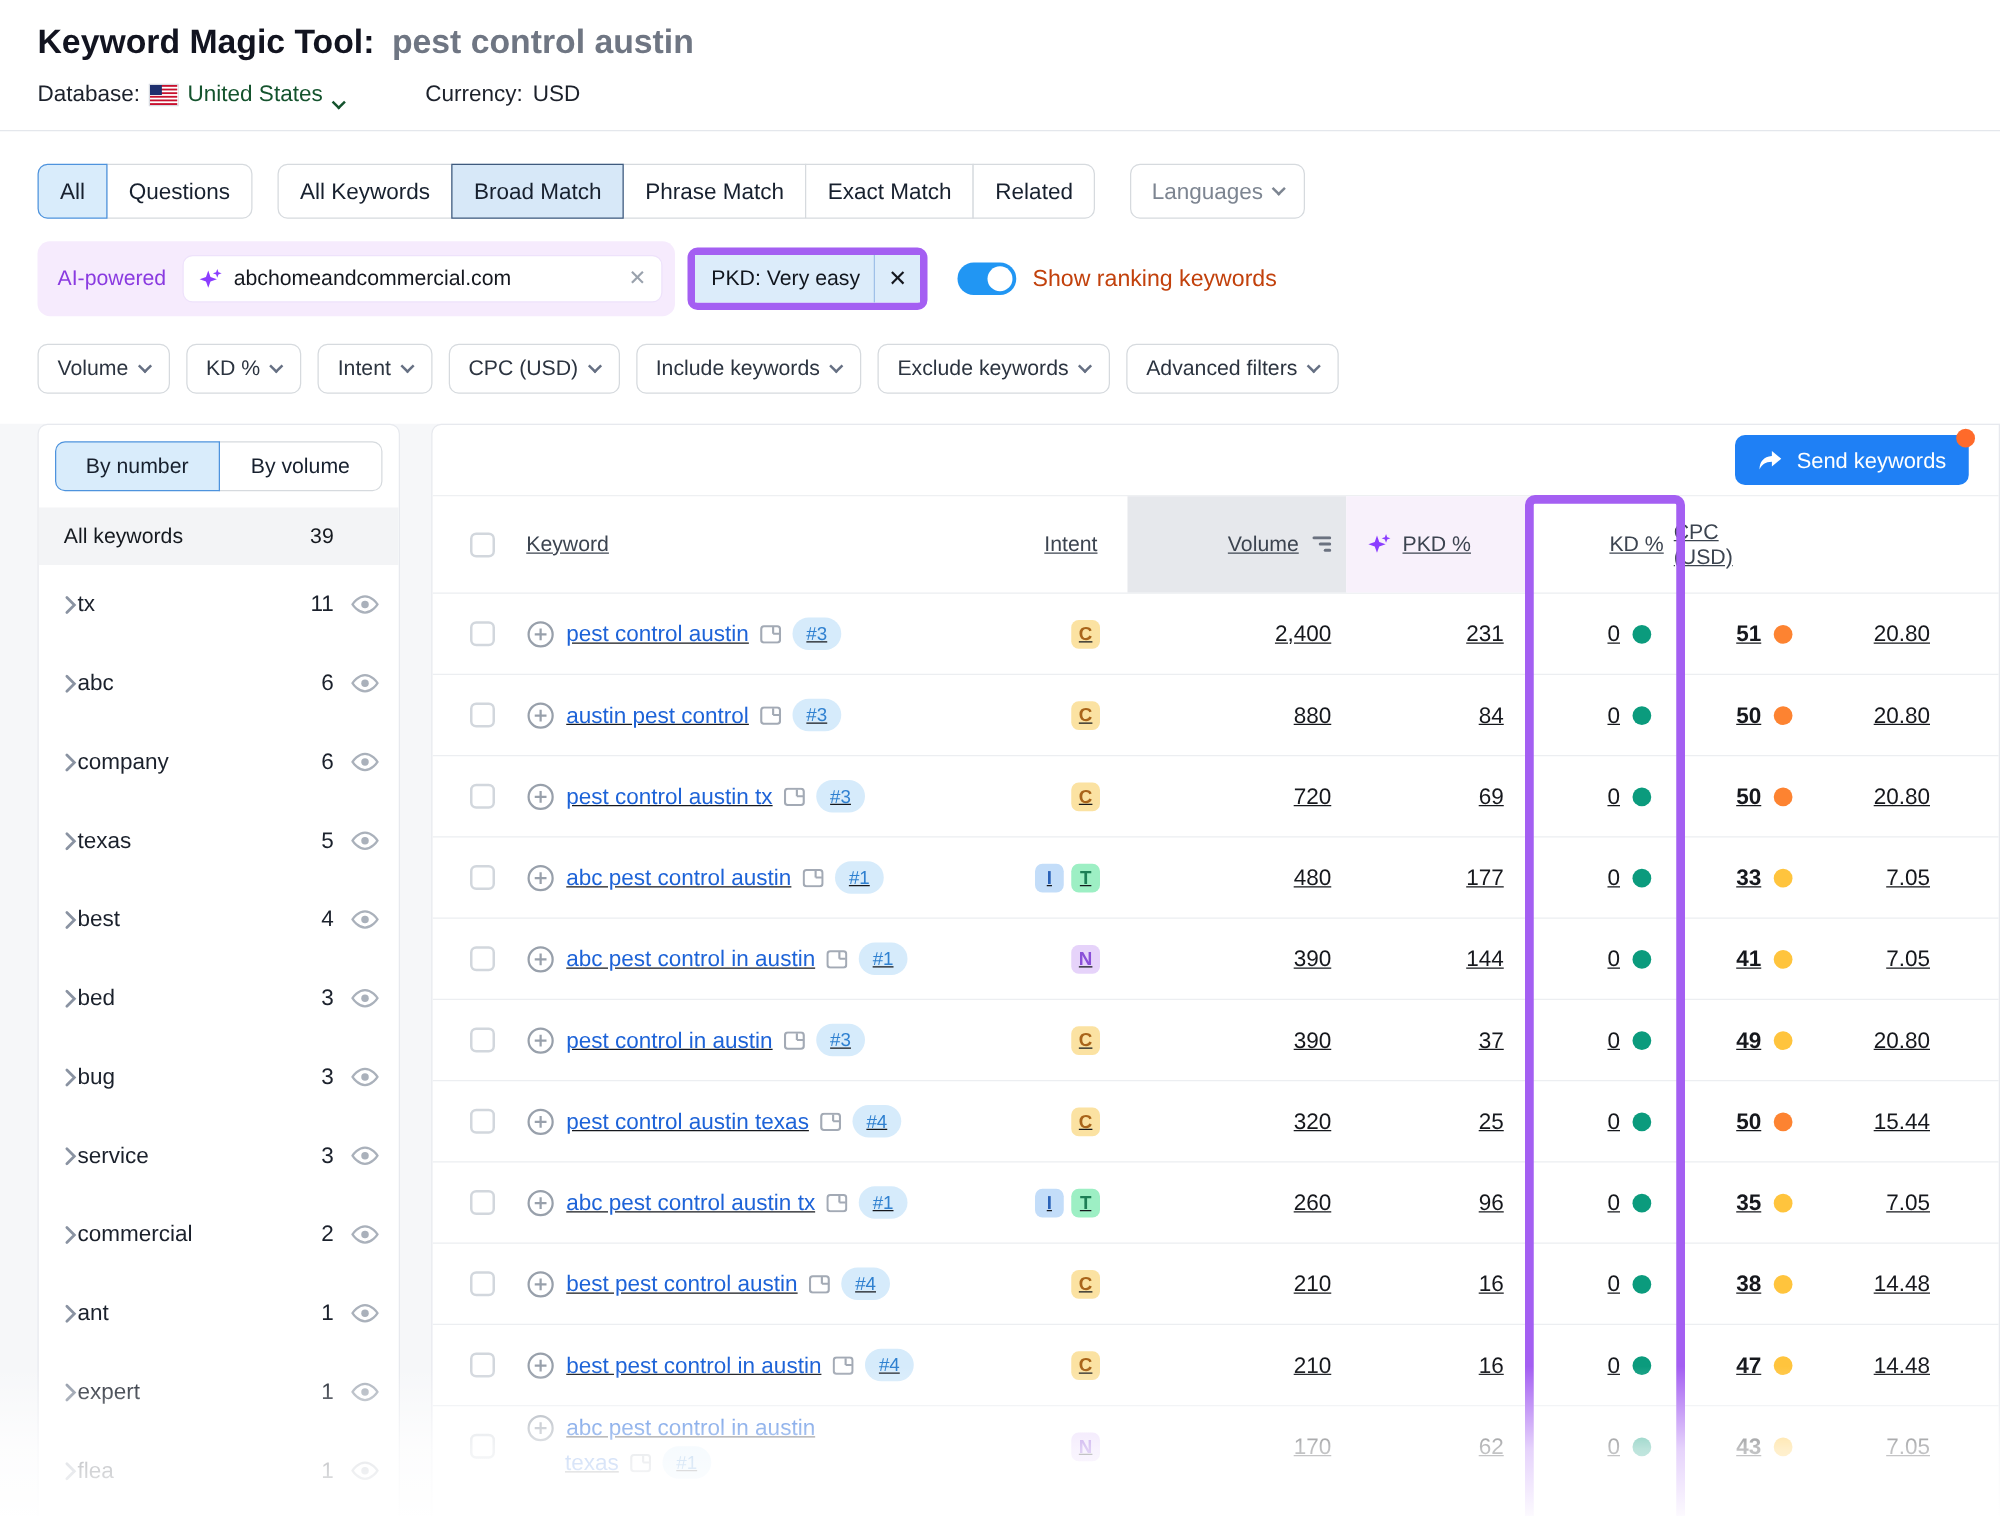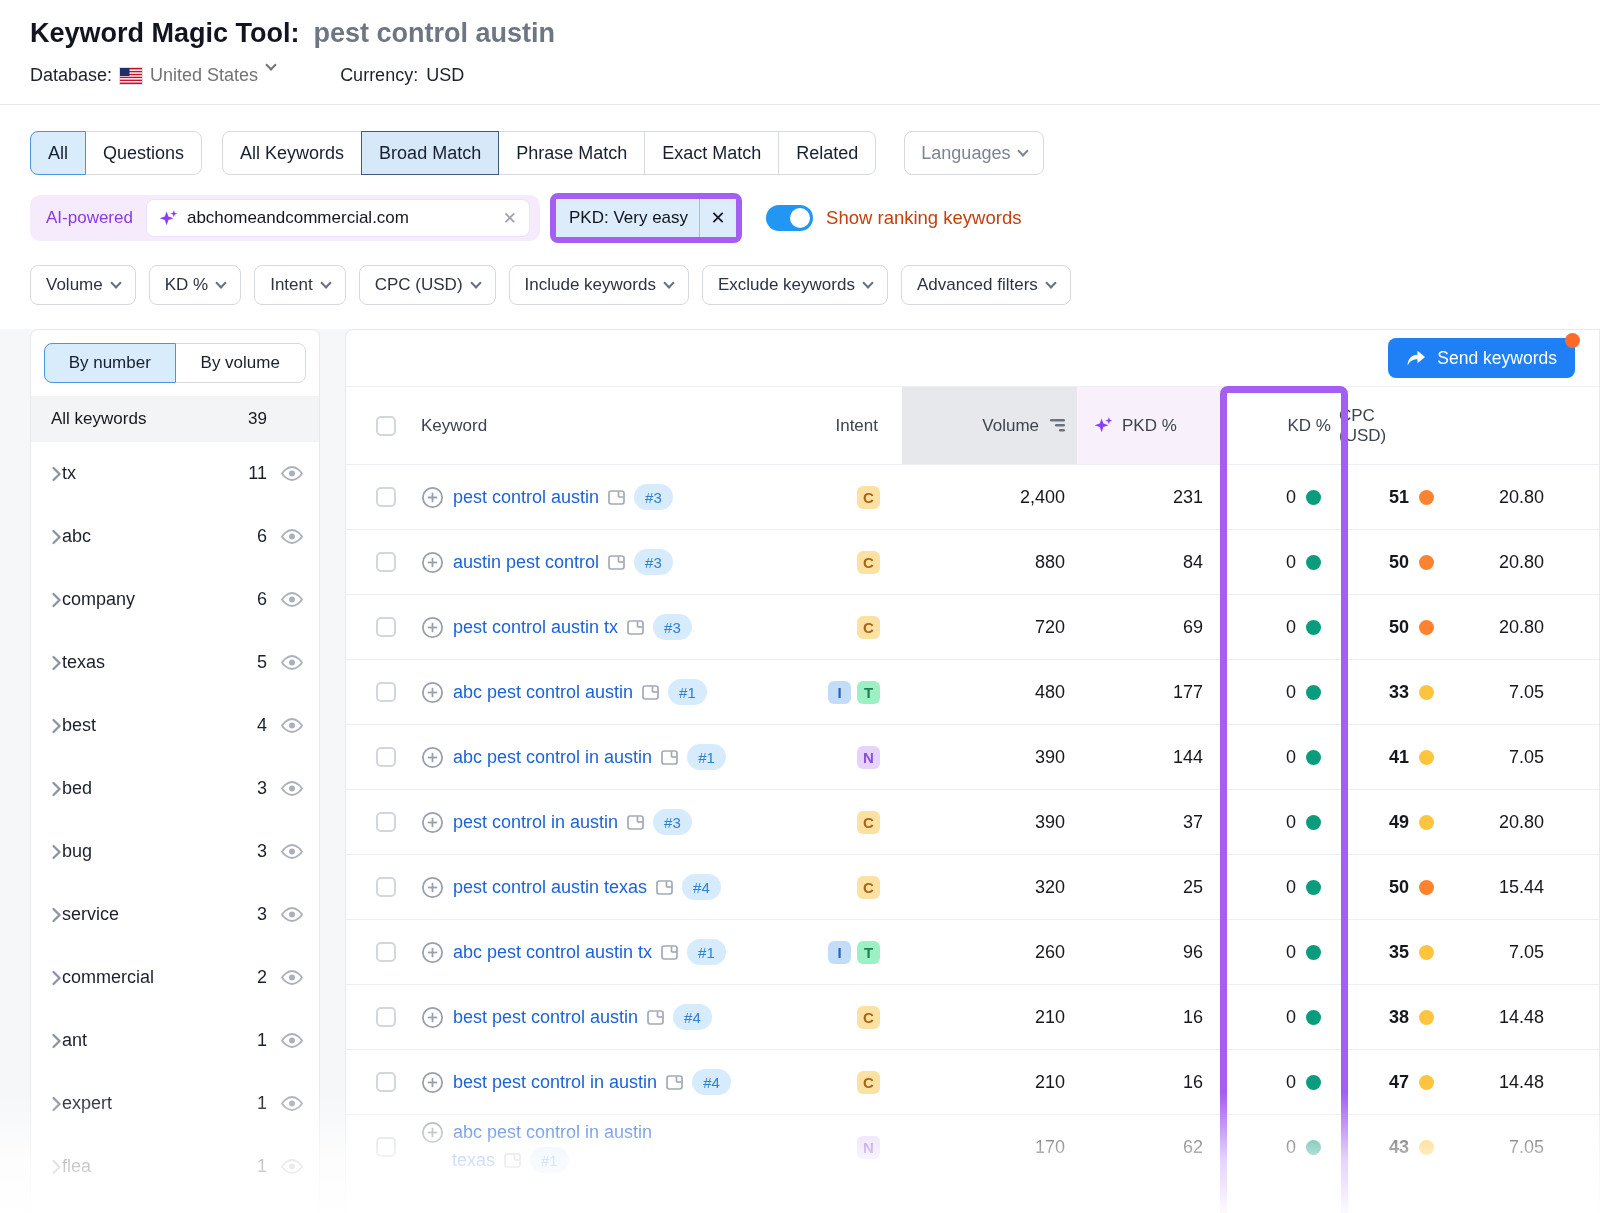--- a/index.html
+++ b/index.html
@@ -9,37 +9,37 @@
     background:#fff; color:#16181d; overflow:hidden; position:relative;
   }
   
   .top { padding:18px 30px 0; border-bottom:1px solid #e4e7ec; height:105px; }
   .title-row { display:flex; gap:14px; align-items:baseline; }
   .title { font-size:27px; font-weight:700; color:#121420; }
   .query { font-size:27px; font-weight:600; color:#6f7683; }
   .meta-row { margin-top:16px; display:flex; align-items:center; font-size:18px; color:#1c212b; }
   .meta-label { margin-right:8px; }
   .flag { display:inline-flex; margin-right:8px; box-shadow:0 0 0 1px #d8dce2; }
-  .db-link { color:#737373; display:inline-flex; align-items:flex-start; cursor:pointer; }
+  .db-link { color:#14532d; display:inline-flex; align-items:flex-end; cursor:pointer; }
   .cd { display:inline-block; width:8px; height:8px; border-right:2px solid currentColor; border-bottom:2px solid currentColor; transform:rotate(45deg); margin:-4px 0 0 9px; }
   .currency-label { margin-left:65px; }
   
   .filters-area { padding:26px 30px 24px; }
   .tab-row { display:flex; align-items:center; }
   .seg { display:flex; }
   .seg2 { margin-left:20px; }
   .seg-btn { font-size:18px; padding:0 17px; background:#fff; border:1px solid #d6dade; margin-left:-1px; color:#17202e; height:44px; cursor:pointer; position:relative; font-family:inherit; }
   .seg-btn:first-child { border-radius:8px 0 0 8px; margin-left:0; }
   .seg-btn:last-child { border-radius:0 8px 8px 0; }
   .seg-btn.selected { background:#d9ecfb; border-color:#4e93dd; z-index:2; }
   .seg-btn.sel2 { background:#d7e8f8; border-color:#3f5a7d; }
   .lang-btn { margin-left:28px; display:flex; align-items:center; font-size:18px; color:#7d8591; border:1px solid #d6dade; border-radius:8px; padding:0 16px; height:44px; background:#fff; font-family:inherit; cursor:pointer; }
   
   .ai-row { margin-top:18px; display:flex; align-items:center; }
-  .ai-pill { display:flex; align-items:center; background:#f6ebfd; border-radius:10px; padding:0 10px 0 16px; height:46px; gap:13px; width:510px; }
+  .ai-pill { display:flex; align-items:center; background:#f6ebfd; border-radius:10px; padding:0 10px 0 16px; height:60px; gap:13px; width:510px; }
   .ai-label { color:#8a3ae0; font-size:17px; white-space:nowrap; }
   .ai-input { flex:1; background:#fff; border:1px solid #eee2fb; border-radius:8px; height:38px; display:flex; align-items:center; padding:0 12px; gap:9px; }
   .ai-input .val { font-size:17px; color:#14171e; flex:1; }
   .x-icon { color:#9aa2ad; font-size:17px; cursor:pointer; }
   .pkd-annotation { border:6px solid #a45ff2; border-radius:8px; margin-left:10px; background:#fff; display:flex; }
   .pkd-chip { display:flex; align-items:center; background:#dcecfa; height:38px; padding-left:13px; font-size:17px; color:#10151d; }
   .pkd-chip .divider { width:1px; background:#9fc0e8; height:100%; margin-left:11px; }
   .pkd-chip .x-btn { width:36px; text-align:center; font-weight:700; font-size:18px; color:#14171e; cursor:pointer; }
   .toggle { width:47px; height:26px; border-radius:13px; background:#2196f3; margin-left:24px; position:relative; cursor:pointer; flex-shrink:0; }
   .toggle .knob { width:20px; height:20px; background:#fff; border-radius:50%; position:absolute; right:3px; top:3px; }
@@ -59,21 +59,21 @@
   .side-head { margin-top:13px; background:#f3f4f6; display:flex; align-items:center; justify-content:space-between; padding:0 52px 0 20px; height:46px; font-size:17px; color:#15191f; }
   .side-item { display:flex; align-items:center; height:63px; padding:0 15px 0 20px; font-size:18px; color:#1b212c; cursor:pointer; }
   .g-label { flex:1; }
   .g-count { width:36px; text-align:right; margin-right:13px; }
   
   .table-card { flex:1; background:#fff; border:1px solid #e7e9ee; border-radius:8px 0 0 0; position:relative; overflow:hidden; }
   .stats-row { display:flex; align-items:center; gap:28px; padding:0 24px; height:56px; font-size:17px; color:#2a313c; }
   .stat b { color:#101318; font-weight:700; margin-left:6px; }
   .send-btn { margin-left:auto; background:#1f80f5; color:#fff; border:none; border-radius:8px; height:40px; padding:0 18px; font-size:17.5px; display:flex; align-items:center; gap:11px; position:relative; font-family:inherit; cursor:pointer; }
   .send-dot { position:absolute; top:-5px; right:-5px; width:15px; height:15px; border-radius:50%; background:#ff6a2a; }
-  .grid8 { display:grid; grid-template-columns:60px 1fr 85px 175px 148px 114px 103px 157px; }
+  .grid8 { display:grid; grid-template-columns:60px 1fr 85px 175px 148px 114px 103px 157px;text-decoration:underline; }
   .thead { height:78px; border-top:1px solid #eef0f2; font-size:17px; color:#3c4450; }
   .cell { display:flex; align-items:center; }
   .th-check, .c-check { padding-left:30px; }
   .th-keyword { padding-left:15px; }
   .th-intent { justify-content:flex-end; padding-right:24px; }
   .th-volume { background:#e6e8ec; justify-content:flex-end; padding-right:12px; gap:9px; }
   .th-pot { background:#f8f1fb; justify-content:space-between; padding:0 20px 0 14px; }
   .th-pot .lbl { width:58px; text-align:right; line-height:1.3; }
   .th-pkd { background:#f8f1fb; padding-left:17px; gap:9px; }
   .th-kd { justify-content:flex-end; padding-right:8px; }

